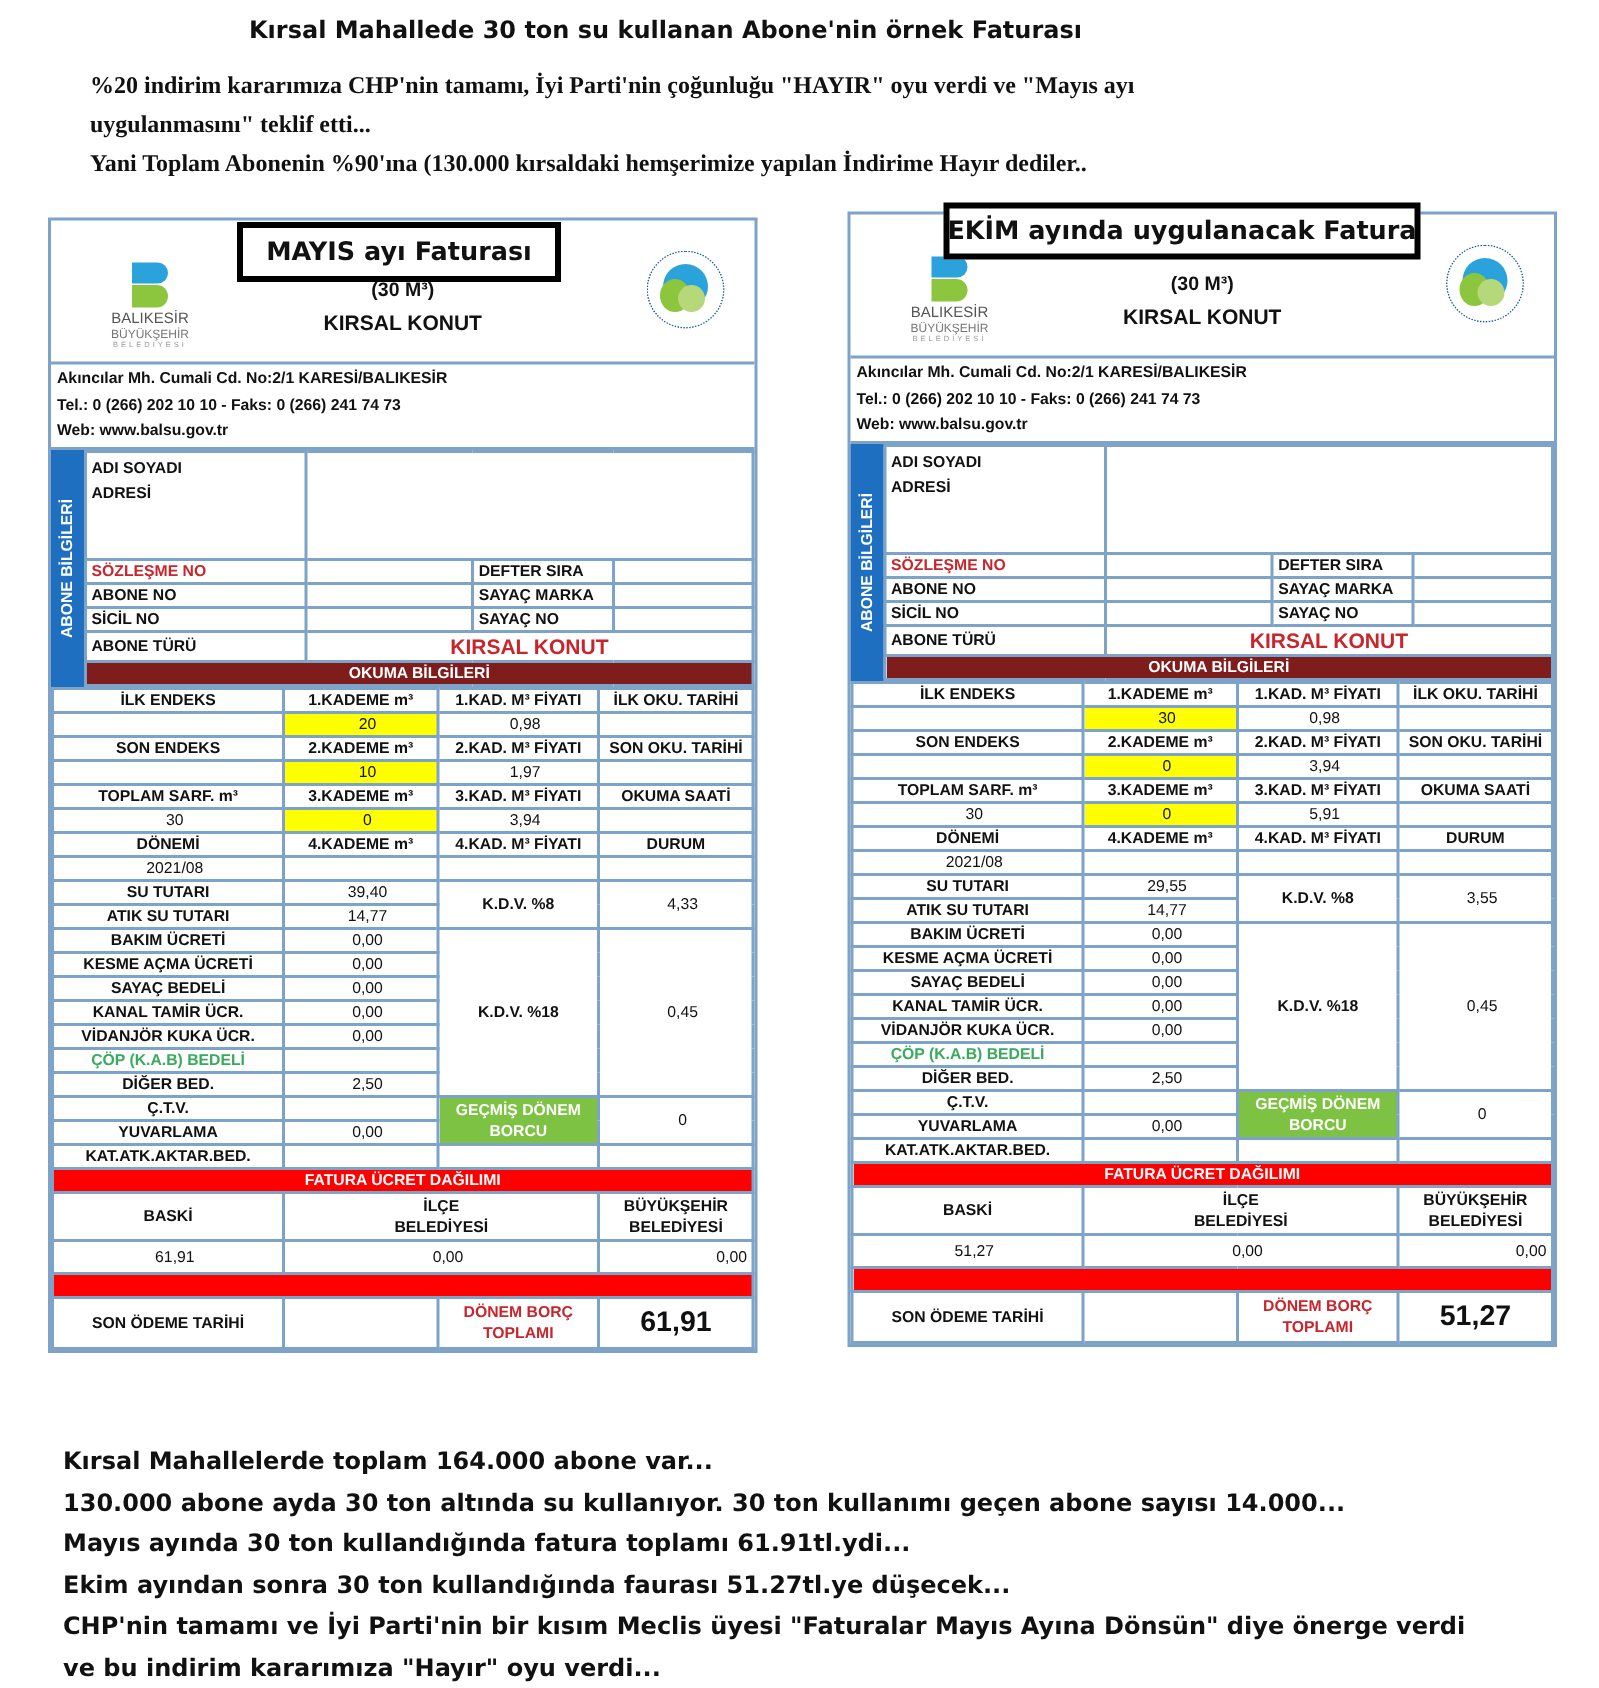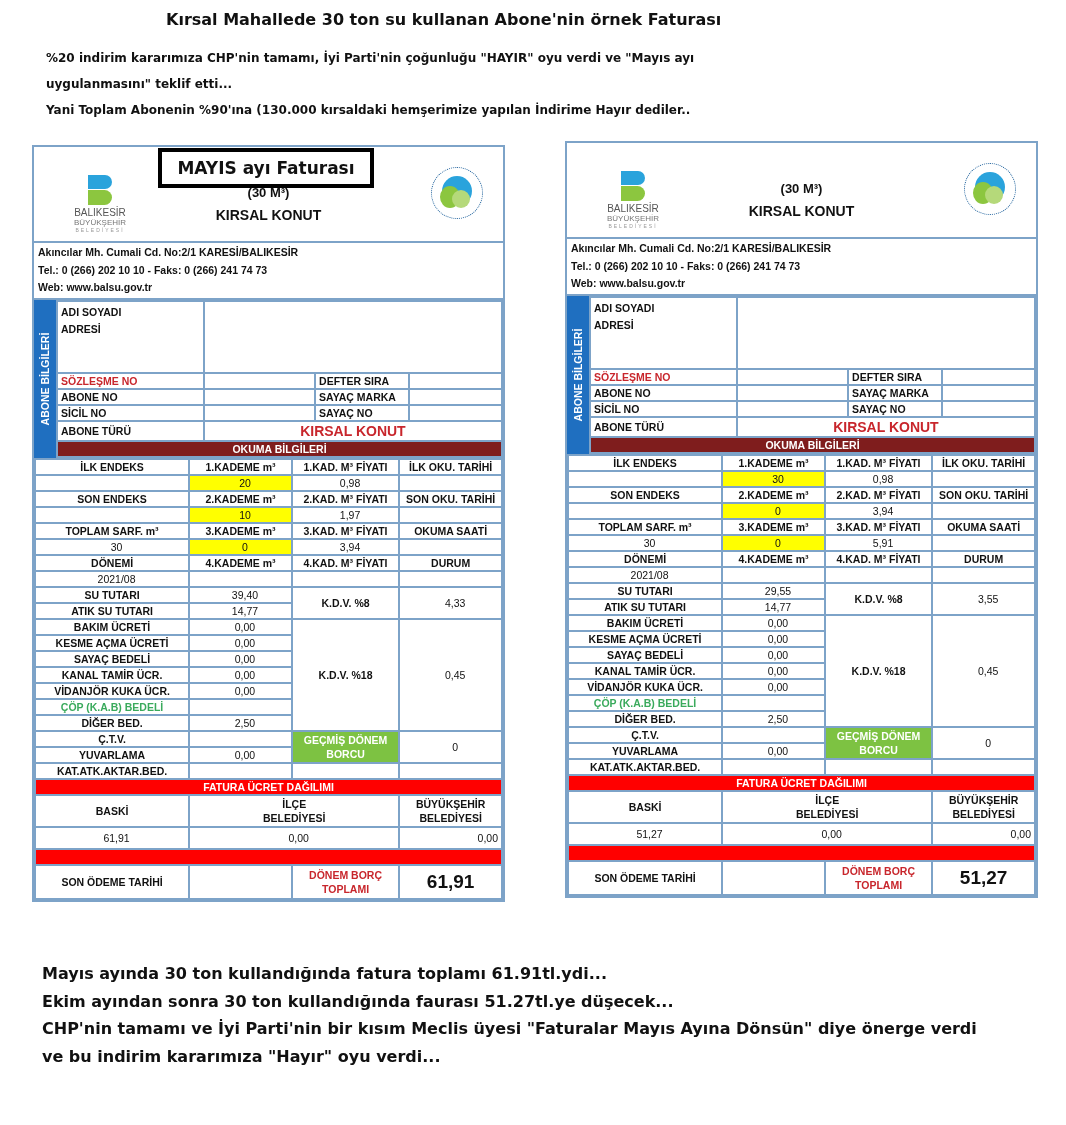--- a/index.html
+++ b/index.html
@@ -1,19 +1,19 @@
 <!DOCTYPE html>
 <html><head>
 <meta charset="utf-8">
 <style>
   html,body{margin:0;padding:0;background:#fff;}
   body{width:1066px;height:1125px;position:relative;overflow:hidden;font-family:"DejaVu Sans",sans-serif;color:#111;}
   .hand{font-family:"DejaVu Sans",sans-serif;font-weight:bold;color:#111;letter-spacing:0px;}
   #top-title{position:absolute;left:166px;top:10px;font-size:16px;font-weight:bold;}
-  #top-lines{position:absolute;left:46px;top:45px;width:960px;font-size:12px;line-height:26px;}
+  #top-lines{position:absolute;left:60px;top:45px;width:960px;font-size:16px;line-height:26px;font-family:Liberation Serif, serif;}
   #bottom-lines{position:absolute;left:42px;top:960px;width:1000px;font-size:16px;line-height:27.5px;}
 
   .invoice{position:absolute;width:469px;border:2px solid #7da3c8;background:#fff;font-family:"Liberation Sans",sans-serif;}
   .inv-left{left:32px;top:145px;}
   .inv-right{left:565px;top:141px;}
   .inv-head{height:94px;position:relative;border-bottom:2px solid #7da3c8;}
   .inv-titlebox{position:absolute;left:124px;top:1px;width:208px;height:32px;border:4px solid #000;background:#fff;font-family:"DejaVu Sans",sans-serif;font-weight:bold;font-size:17px;display:flex;align-items:center;justify-content:center;white-space:nowrap;}
   .inv-right .inv-titlebox{left:62px;top:-8px;width:310px;height:30px;}
   .inv-sub{position:absolute;left:0;right:0;text-align:center;font-weight:bold;font-size:13px;}
   .inv-sub.m3{top:38px;}
@@ -285,20 +285,21 @@
   <div class="inv-head">
     <div class="logo-bb">
       <div class="logo-b">
           <div class="tp"></div>
           <div class="bt"></div>
         </div>
       <div class="logo-txt1">BALIKESİR</div>
       <div class="logo-txt2">BÜYÜKŞEHİR</div>
       <div class="logo-txt3">BELEDİYESİ</div>
     </div>
+    <div class="inv-titlebox">EKİM ayında uygulanacak Fatura</div>
     <div class="inv-sub m3">(30 M³)</div>
     <div class="inv-sub type">KIRSAL KONUT</div>
     <div class="logo-baski">
         <div class="c1"></div>
         <div class="c2"></div>
         <div class="c3"></div>
       </div>
   </div>
   <div class="inv-addr">
     <div>Akıncılar Mh. Cumali Cd. No:2/1 KARESİ/BALIKESİR</div>
@@ -498,17 +499,19 @@
             <div>DÖNEM BORÇ</div>
             <div>TOPLAMI</div>
           </td>
           <td class="c total">51,27</td>
         </tr>
   </tbody>
     </table>
 </div>
 
 <div id="bottom-lines" class="hand">
+  <div>Kırsal Mahallelerde toplam 164.000 abone var...</div>
+  <div>130.000 abone ayda 30 ton altında su kullanıyor. 30 ton kullanımı geçen abone sayısı 14.000...</div>
   <div>Mayıs ayında 30 ton kullandığında fatura toplamı 61.91tl.ydi...</div>
   <div>Ekim ayından sonra 30 ton kullandığında faurası 51.27tl.ye düşecek...</div>
   <div>CHP'nin tamamı ve İyi Parti'nin bir kısım Meclis üyesi "Faturalar Mayıs Ayına Dönsün" diye önerge verdi</div>
   <div>ve bu indirim kararımıza "Hayır" oyu verdi...</div>
 </div>
 
 </body></html>

